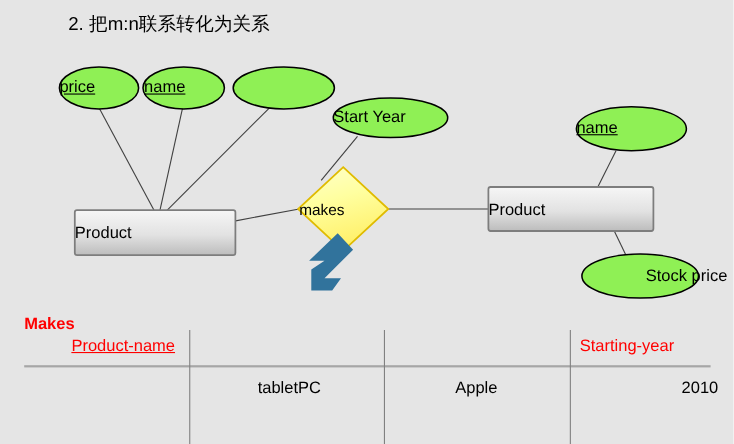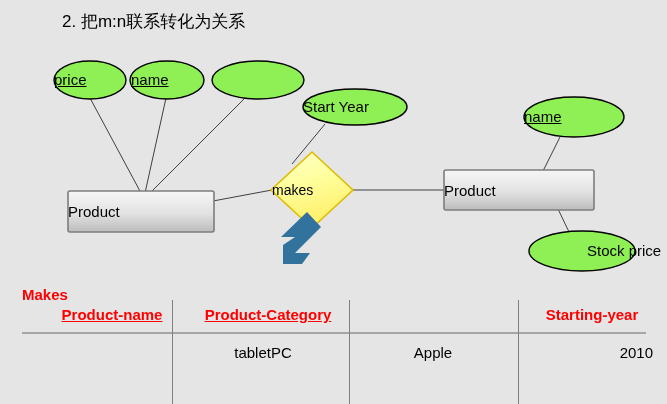--- a/index.html
+++ b/index.html
@@ -73,21 +73,20 @@
   .th-cell {
     position: absolute;
     top: 24px;
     font-size: 15px;
     color: #ff0000;
     white-space: nowrap;
     text-align: center;
   }
   .th-cell.underlined {
     text-decoration: underline;
-    font-weight: bold;
   }
   .td-cell {
     position: absolute;
     top: 62px;
     font-size: 15px;
     color: #000000;
     white-space: nowrap;
     text-align: center;
   }
   .hrule {
@@ -164,22 +163,21 @@
   <div class="node-label entity-label" style="left:68px; top:203px; width:174px;">Product</div>
   <div class="node-label entity-label" style="left:444px; top:182px; width:150px;">Product</div>
 
   <div class="node-label rel-label" style="left:272px; top:182px; width:81px;">makes</div>
 
   <div id="table-region">
 
     <div id="table-caption">Makes</div>
 
     <div class="th-cell underlined" style="left:30px; width:164px;">Product-name</div>
-    <div class="th-cell underlined" style="left:188px; width:160px;">Product-Category </div>
-    <div class="th-cell" style="left:527px; width:130px; text-align:center;font-weight:bold;">Starting-year</div>
+    <div class="th-cell" style="left:527px; width:130px; text-align:left;">Starting-year</div>
 
     <div class="hrule"></div>
 
     <div class="vrule" style="left:172px;"></div>
     <div class="vrule" style="left:349px;"></div>
     <div class="vrule" style="left:518px;"></div>
 
     <div class="td-cell" style="left:352px; width:162px;">Apple</div>
     <div class="td-cell" style="left:180px; width:166px;">tabletPC</div>
     <div class="td-cell" style="left:533px; width:120px; text-align:right;">2010</div>

